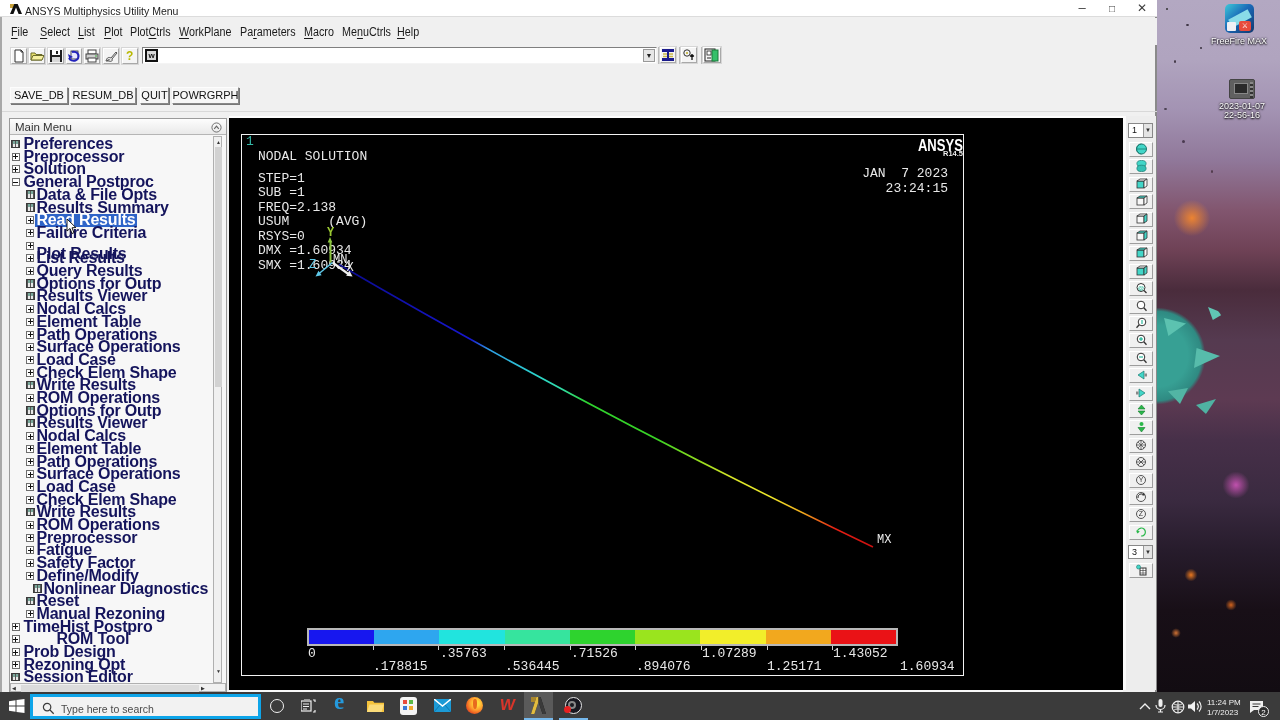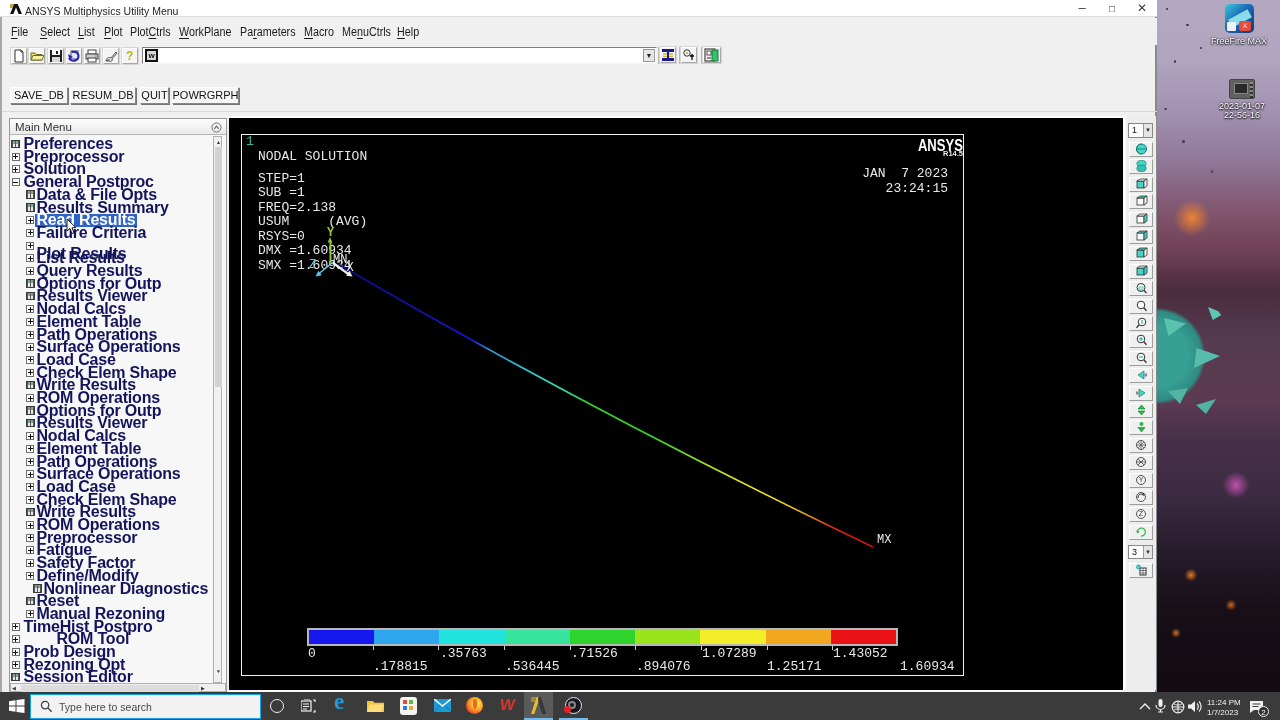--- a/index.html
+++ b/index.html
@@ -51,21 +51,21 @@
   .sb { background:#ececec; border:1px solid #b0b0b0; position:absolute; }
   
   #gfx { left:229px; top:116px; width:894px; height:574px; background:#000; border-top:2px solid #fdfdfd; }
   #gframe { position:absolute; left:12px; top:16px; width:723px; height:542px; border:1px solid #f2f2f2; }
   .mono { font-family:"Liberation Mono", monospace; color:#e8e8e8; }
   
   #rtb { left:1123px; top:116px; width:33px; height:574px; background:#ededed; border-left:3px solid #fbfbfb; }
   .rbtn { position:absolute; left:3px; width:24px; height:15px; background:#f0f0f0; border:1px solid #9d9d9d; border-top-color:#fff; border-left-color:#fff; font-size:9px; line-height:13px; text-align:center; color:#0aa; overflow:hidden; }
   
   #taskbar { left:0; top:692px; width:1280px; height:28px; background:#3b3b3b; }
-  #search { left:30px; top:2px; width:231px; height:25px; background:#f2f2f2; border:1px solid #0ea5e9; }
+  #search { left:30px; top:2px; width:231px; height:25px; background:#f2f2f2; border:3px solid #0ea5e9; }
 </style>
 </head>
 <body>
   <div id="desktop" class="abs">
     <div class="abs" style="left:0;top:279px;width:80px;height:154px;overflow:hidden;clip-path:circle(76px at 1px 77px)">
       <div class="abs" style="left:8px;top:39px;width:22px;height:18px;background:#5cc2b0;clip-path:polygon(0 0,100% 30%,20% 100%)"></div>
       <div class="abs" style="left:38px;top:69px;width:26px;height:20px;background:#57bcab;clip-path:polygon(10% 0,100% 40%,0 100%)"></div>
       <div class="abs" style="left:12px;top:109px;width:20px;height:16px;background:#52b5a4;clip-path:polygon(0 20%,100% 0,60% 100%)"></div>
       <div class="abs" style="left:52px;top:28px;width:16px;height:13px;background:#60c6b4;clip-path:polygon(0 0,100% 50%,30% 100%)"></div>
       <div class="abs" style="left:40px;top:120px;width:20px;height:15px;background:#4fb2a2;clip-path:polygon(0 40%,100% 0,50% 100%)"></div>

